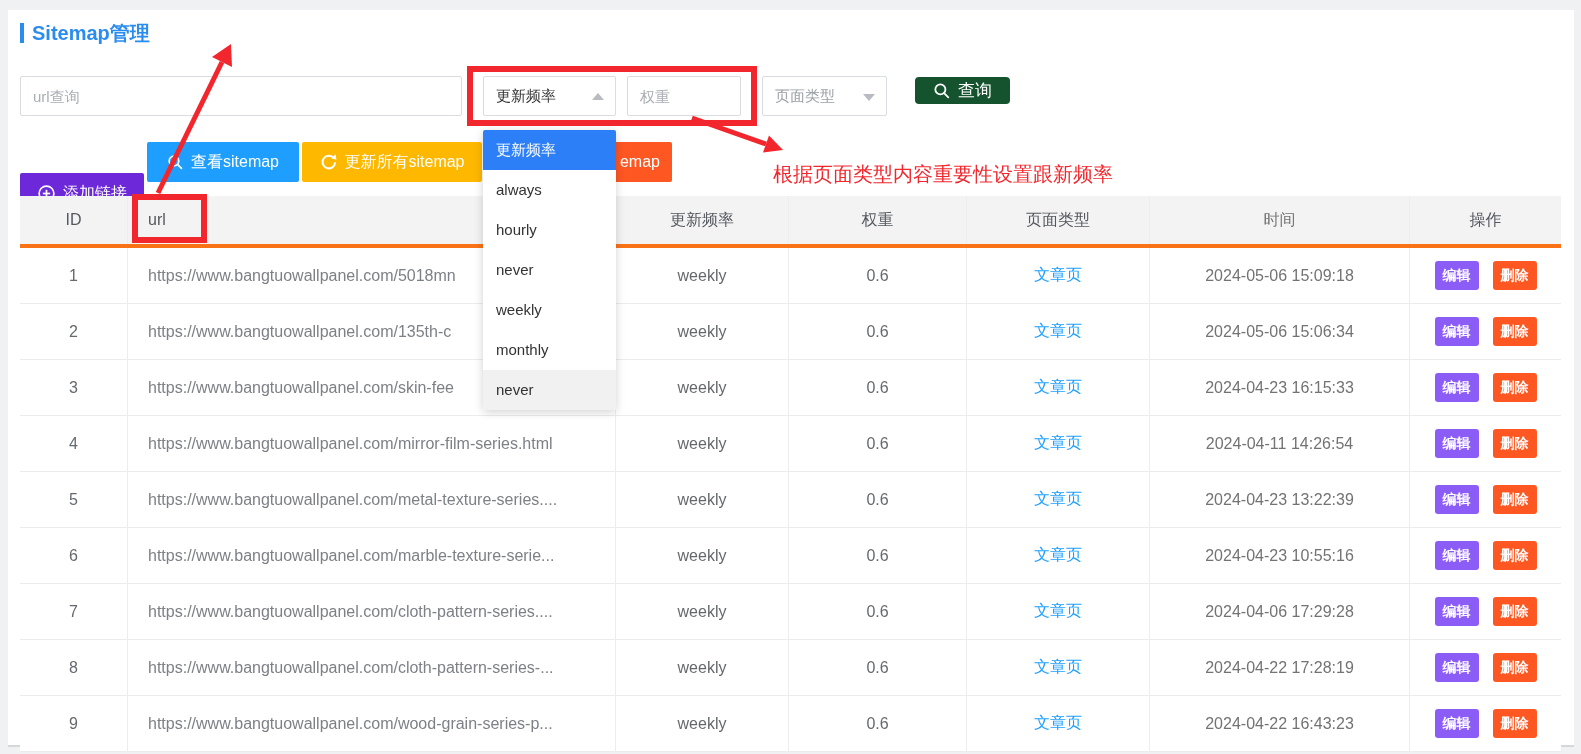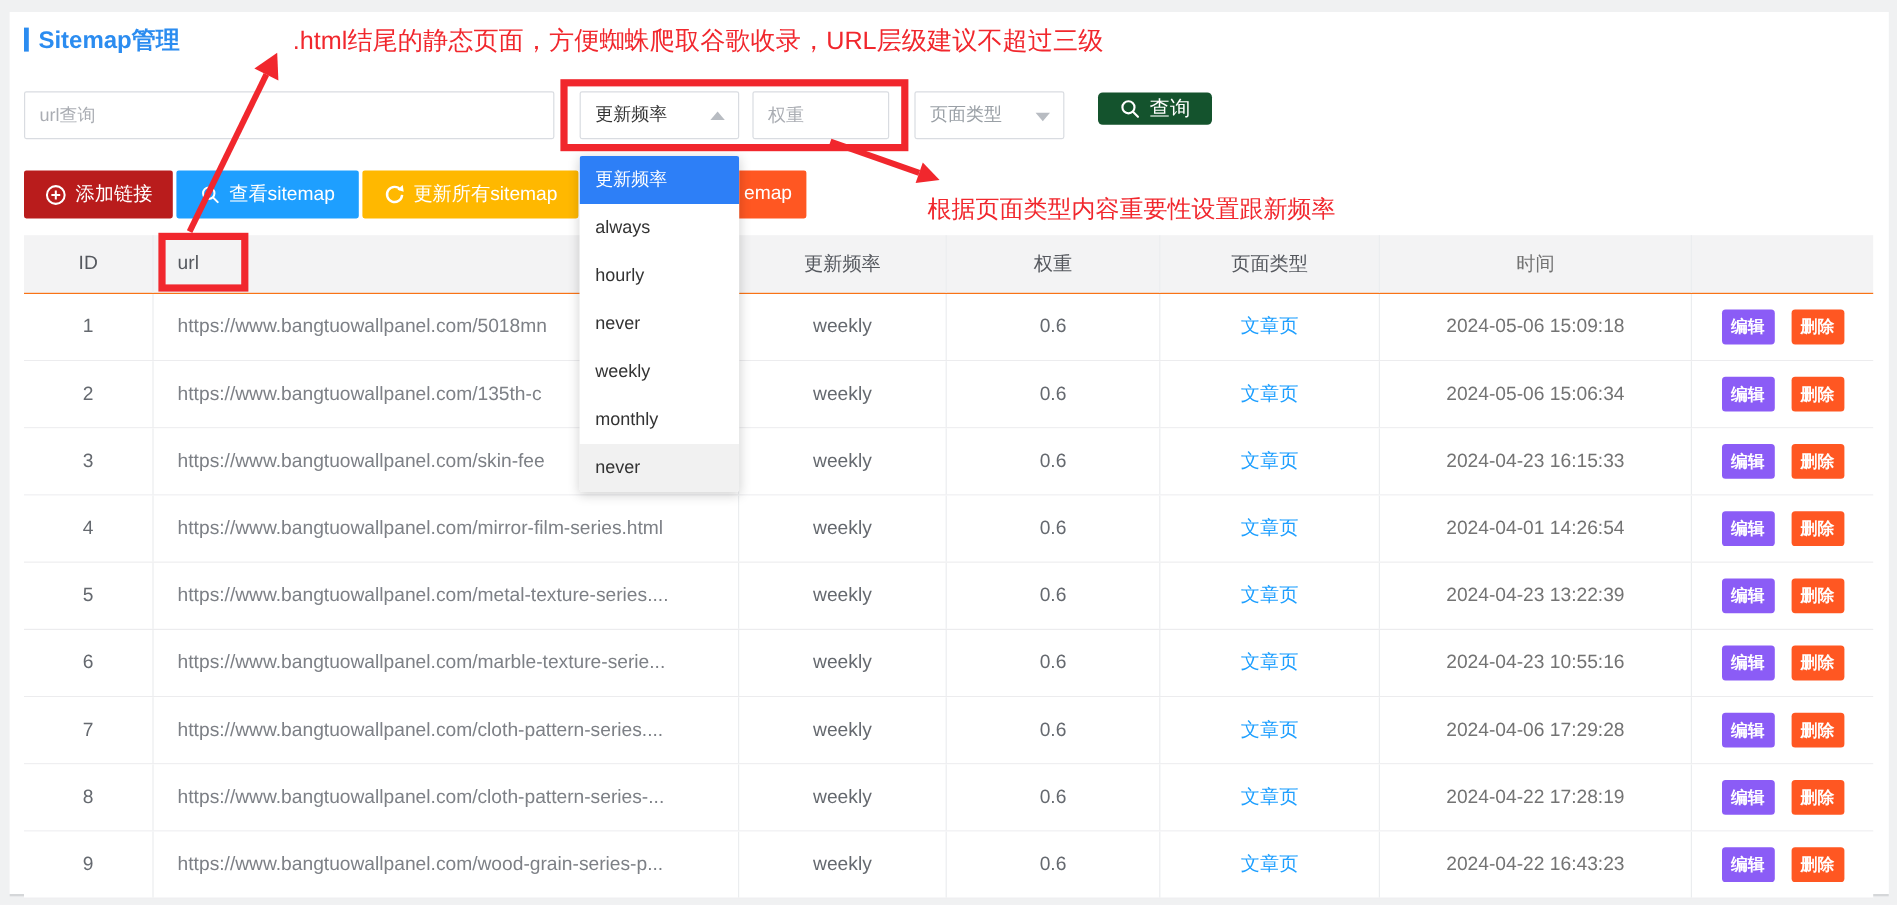--- a/index.html
+++ b/index.html
@@ -21,29 +21,29 @@
   #weight-input{left:627px;top:76px;width:114px;padding:0 12px;color:#333;outline:none;}
   #weight-input::placeholder{color:#aaadb3;}
   #type-select{left:762px;top:76px;width:125px;color:#9aa0a6;}
   .caret{position:absolute;right:11px;top:17px;width:0;height:0;border-left:6px solid transparent;border-right:6px solid transparent;}
   .caret-up{border-bottom:7px solid #b8bcc2;top:16px;}
   .caret-down{border-top:7px solid #b8bcc2;}
   #query-btn{left:915px;top:77px;width:95px;height:27px;background:#14532d;border:none;border-radius:4px;color:#fff;font-size:17px;cursor:pointer;display:flex;align-items:center;justify-content:center;gap:7px;}
 
   
   .tb-btn{top:142px;height:40px;border:none;border-radius:2px;color:#fff;font-size:16px;cursor:pointer;display:flex;align-items:center;justify-content:center;gap:7px;}
-  #add-link-btn{left:20px;width:124px;background:#b91c1c;}
+  #add-link-btn{left:20px;width:124px;background:#6d28d9;margin-top:31px;}
   #view-sitemap-btn{left:147px;width:152px;background:#1E9FFF;}
   #update-all-btn{left:302px;width:180px;background:#FFB800;}
   #partial-btn{left:485px;width:187px;background:#FF5722;justify-content:flex-end;padding-right:12px;box-sizing:border-box;}
 
   
   #table{left:20px;top:196px;width:1541px;}
   .tr{display:flex;align-items:center;background:#fff;border-bottom:1px solid #ececee;}
-  .thead{height:48px;background:#f3f3f4;border-bottom:1px solid #f97316;}
+  .thead{height:48px;background:#f3f3f4;border-bottom:4px solid #f97316;}
   .tbody-row{height:55px;}
   .td,.th{box-sizing:border-box;height:100%;display:flex;align-items:center;justify-content:center;border-right:1px solid #ebedef;font-size:16px;color:#65696f;overflow:hidden;white-space:nowrap;}
   .th{color:#55585e;}
   .c0{width:108px;}
   .c1{width:488px;justify-content:flex-start;padding-left:20px;color:#7d8086;}
   .th.c1{color:#55585e;padding-left:20px;}
   .c2{width:173px;}
   .c3{width:178px;}
   .c4{width:183px;}
   .c5{width:260px;color:#737373;}
@@ -133,20 +133,21 @@
   </button>
 
   <div id="table" class="abs">
     <div class="tr thead">
       <div class="th c0">ID</div>
       <div class="th c1">url</div>
       <div class="th c2">更新频率</div>
       <div class="th c3">权重</div>
       <div class="th c4">页面类型</div>
       <div class="th c5">时间</div>
+      <div class="th c6">操作</div>
     </div>
 
     <div class="tr tbody-row">
       <div class="td c0">1</div>
       <div class="td c1">https://www.bangtuowallpanel.com/5018mn</div>
       <div class="td c2">weekly</div>
       <div class="td c3">0.6</div>
       <div class="td c4">
           <a class="page-type">文章页</a>
         </div>
@@ -188,21 +189,21 @@
     </div>
 
     <div class="tr tbody-row">
       <div class="td c0">4</div>
       <div class="td c1">https://www.bangtuowallpanel.com/mirror-film-series.html</div>
       <div class="td c2">weekly</div>
       <div class="td c3">0.6</div>
       <div class="td c4">
           <a class="page-type">文章页</a>
         </div>
-      <div class="td c5">2024-04-01 14:26:54</div>
+      <div class="td c5">2024-04-11 14:26:54</div>
       <div class="td c6">
           <button class="btn-edit">编辑</button>
           <button class="btn-delete">删除</button>
         </div>
     </div>
 
     <div class="tr tbody-row">
       <div class="td c0">5</div>
       <div class="td c1">https://www.bangtuowallpanel.com/metal-texture-series....</div>
       <div class="td c2">weekly</div>
@@ -284,21 +285,20 @@
     <div class="dd-item">hourly</div>
     <div class="dd-item">never</div>
     <div class="dd-item">weekly</div>
     <div class="dd-item">monthly</div>
     <div class="dd-item hovered">never</div>
   </div>
 
   <div id="overlay" class="abs">
     <div id="rect-filters" class="red-rect"></div>
     <div id="rect-url" class="red-rect"></div>
-    <div id="note-1" class="red-note">.html结尾的静态页面，方便蜘蛛爬取谷歌收录，URL层级建议不超过三级</div>
     <div id="note-2" class="red-note">根据页面类型内容重要性设置跟新频率</div>
     <svg id="arrow-svg" width="1581" height="754" viewBox="0 0 1581 754">
       <line x1="158" y1="193" x2="222" y2="62" stroke="#F1272D" stroke-width="5"></line>
       <polygon points="231,44 232,67 212,57" fill="#F1272D"></polygon>
       <line x1="692" y1="118" x2="766" y2="144" stroke="#F1272D" stroke-width="5"></line>
       <polygon points="783,150 763,152.5 769,135.5" fill="#F1272D"></polygon>
     </svg>
   </div>
 </div>
 

